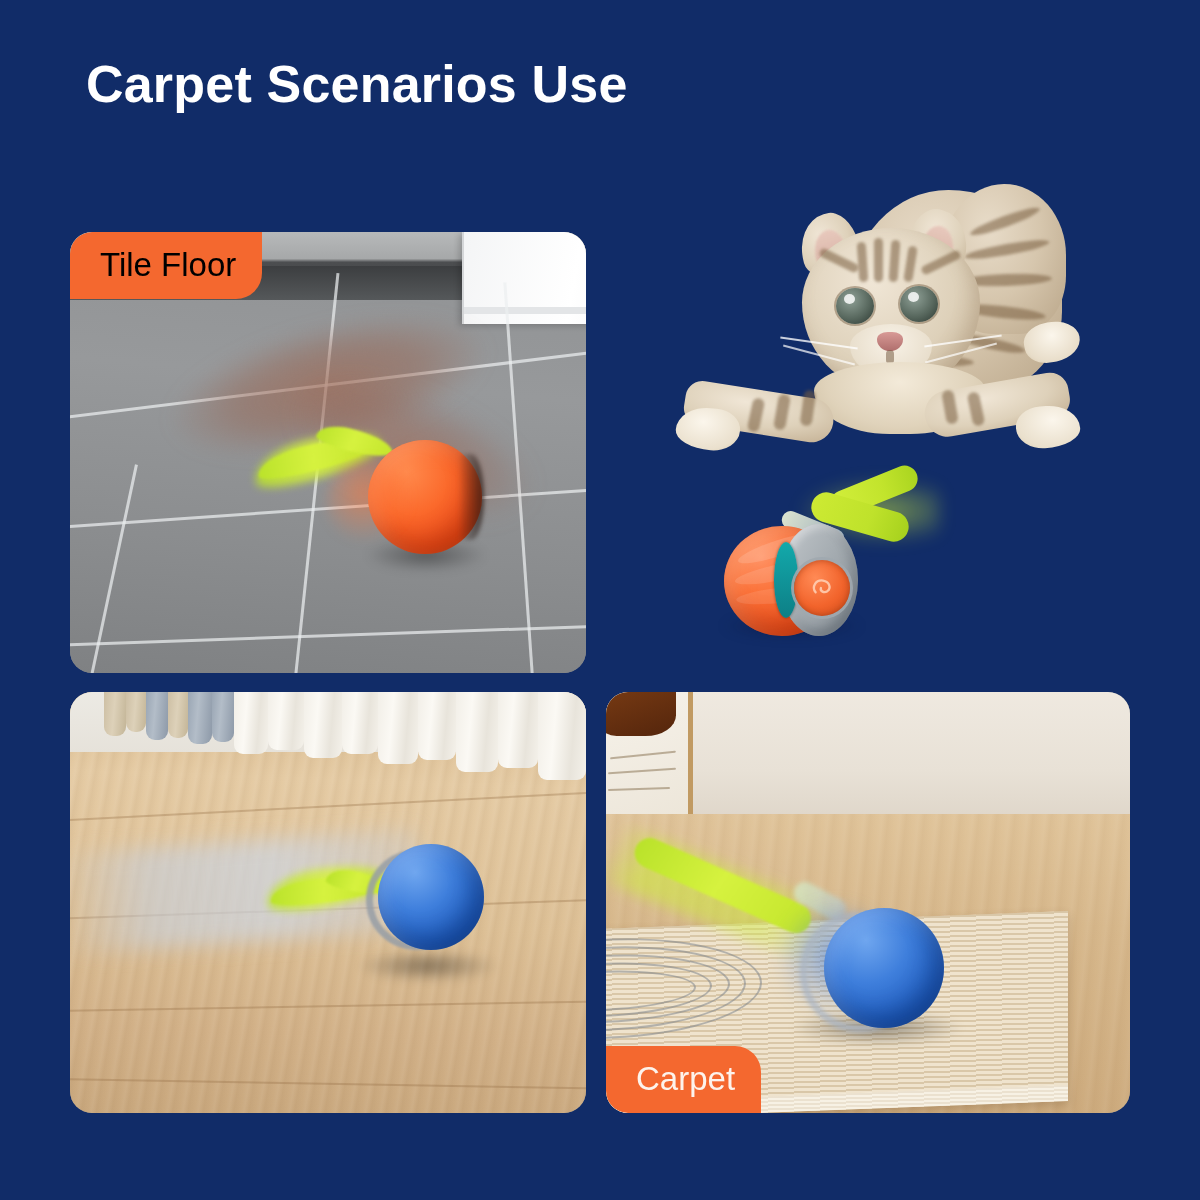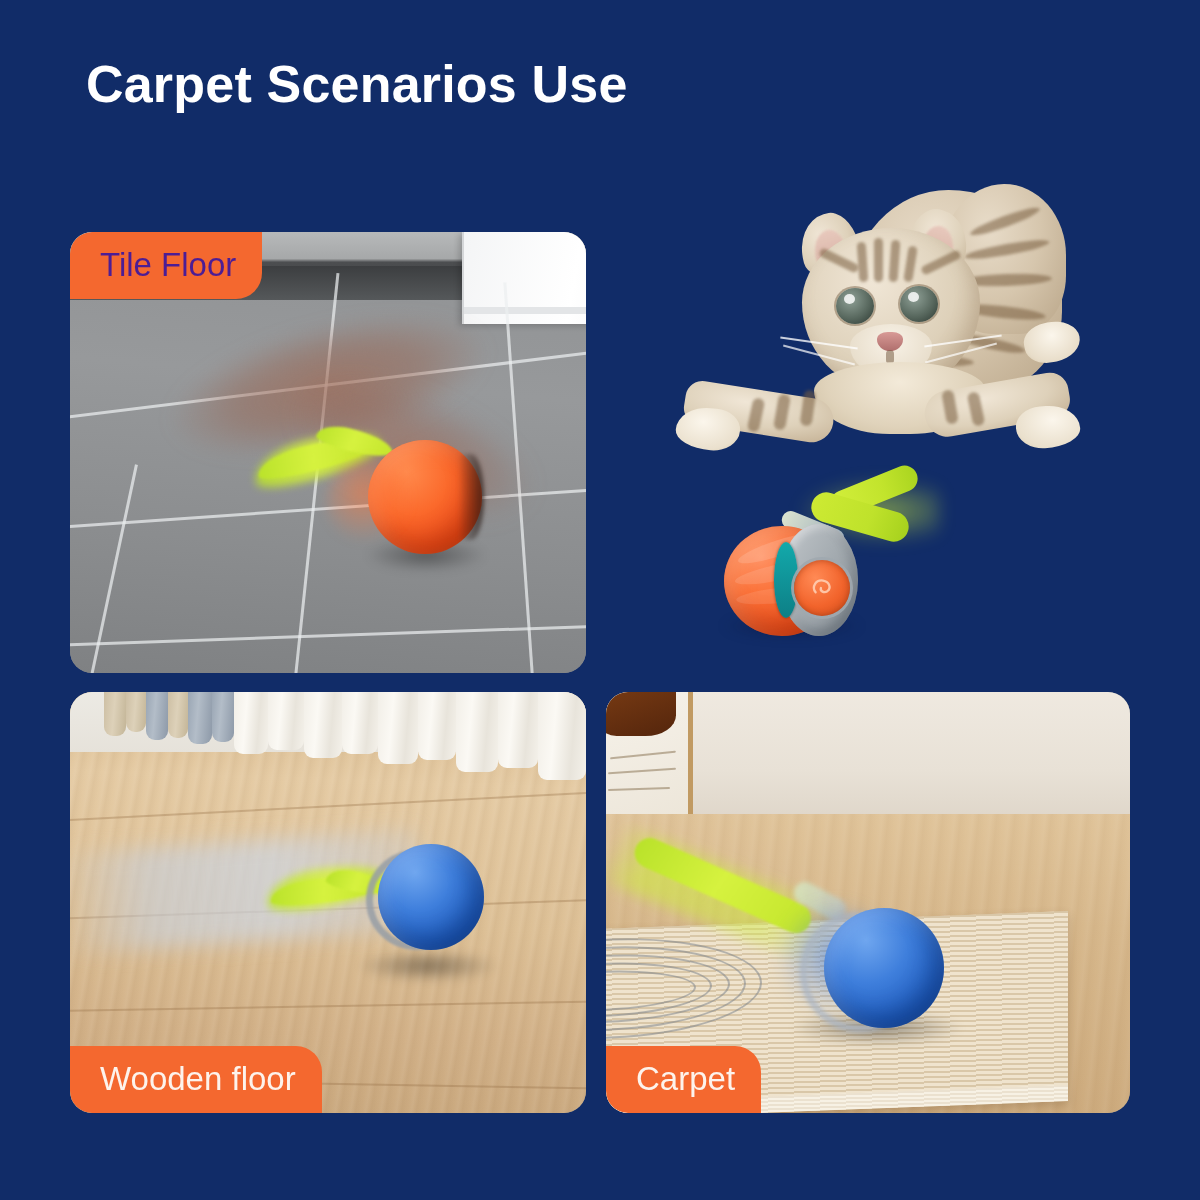--- a/index.html
+++ b/index.html
@@ -314,21 +314,21 @@
       <div class="feather" style="left:186px; top:212px; width:120px; height:26px; transform:rotate(-14deg);"></div>
       <div class="feather" style="left:246px; top:198px; width:78px; height:22px; transform:rotate(14deg);"></div>
       <div class="ball-shadow" style="left:296px; top:306px; width:120px; height:34px;"></div>
       <div class="ball orange soft" style="left:298px; top:208px; width:114px; height:114px;"></div>
       <div style="position:absolute; left:256px; top:228px; width:84px; height:84px; border-radius:50%;
                   background:radial-gradient(circle at 45% 40%, rgba(255,120,60,0.55), rgba(220,80,40,0.0) 72%); filter:blur(6px);"></div>
       <div style="position:absolute; left:388px; top:222px; width:26px; height:86px; border-radius:0 50% 50% 0/0 50% 50% 0;
                   background:linear-gradient(90deg, rgba(60,30,20,0.0), rgba(40,25,20,0.75)); filter:blur(2px);"></div>
     </div>
 
-    <div class="badge badge-tl" style="background: rgb(244, 104, 47); color: #4c1d95;">Tile Floor</div>
+    <div class="badge badge-tl" style="background: rgb(244, 104, 47); color: #000000;">Tile Floor</div>
   </div>
 
   <div class="panel" id="panel-wood">
     <div class="scene">
       <div class="wood-floor"></div>
       <div class="wood-wall"></div>
 
       <div class="curtain beige" style="left:34px; width:22px; height:44px;"></div>
       <div class="curtain beige" style="left:56px; width:20px; height:40px;"></div>
       <div class="curtain dark" style="left:76px; width:22px; height:48px;"></div>
@@ -353,21 +353,20 @@
       <div class="wood-blur"></div>
 
       <div class="feather feather-blur" style="left:196px; top:176px; width:124px; height:38px; transform:rotate(-10deg);"></div>
       <div class="feather" style="left:200px; top:186px; width:112px; height:24px; transform:rotate(-7deg);"></div>
       <div class="feather" style="left:256px; top:180px; width:64px; height:20px; transform:rotate(10deg);"></div>
       <div class="ball-shadow" style="left:288px; top:258px; width:140px; height:32px;"></div>
       <div class="ball-ring" style="left:296px; top:158px; width:100px; height:100px; border-color:rgba(150,158,166,0.85); filter:blur(1px);"></div>
       <div class="ball blue soft" style="left:308px; top:152px; width:106px; height:106px;"></div>
     </div>
 
-    <div class="badge badge-bl" style="background: rgb(244, 104, 47); color: rgb(253, 243, 236);">Wooden floor</div>
   </div>
 
   <div class="panel" id="panel-carpet">
     <div class="scene">
       <div class="carpet-wall"></div>
 
       <div class="carpet-picture">
         <div class="pic-line" style="left:4px; top:62px; width:66px; transform:rotate(-6deg);"></div>
         <div class="pic-line" style="left:2px; top:78px; width:68px; transform:rotate(-4deg);"></div>
         <div class="pic-line" style="left:2px; top:96px; width:62px; transform:rotate(-2deg);"></div>

